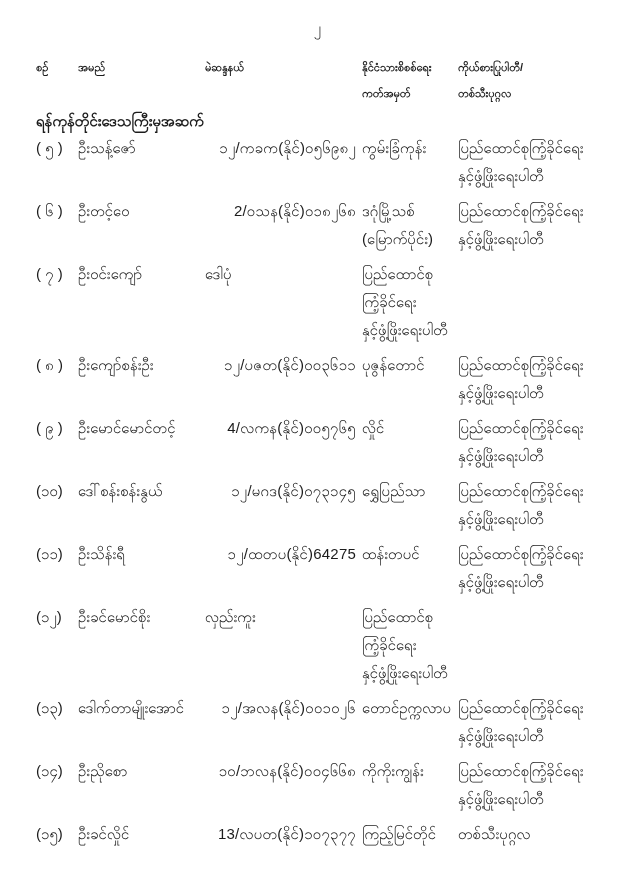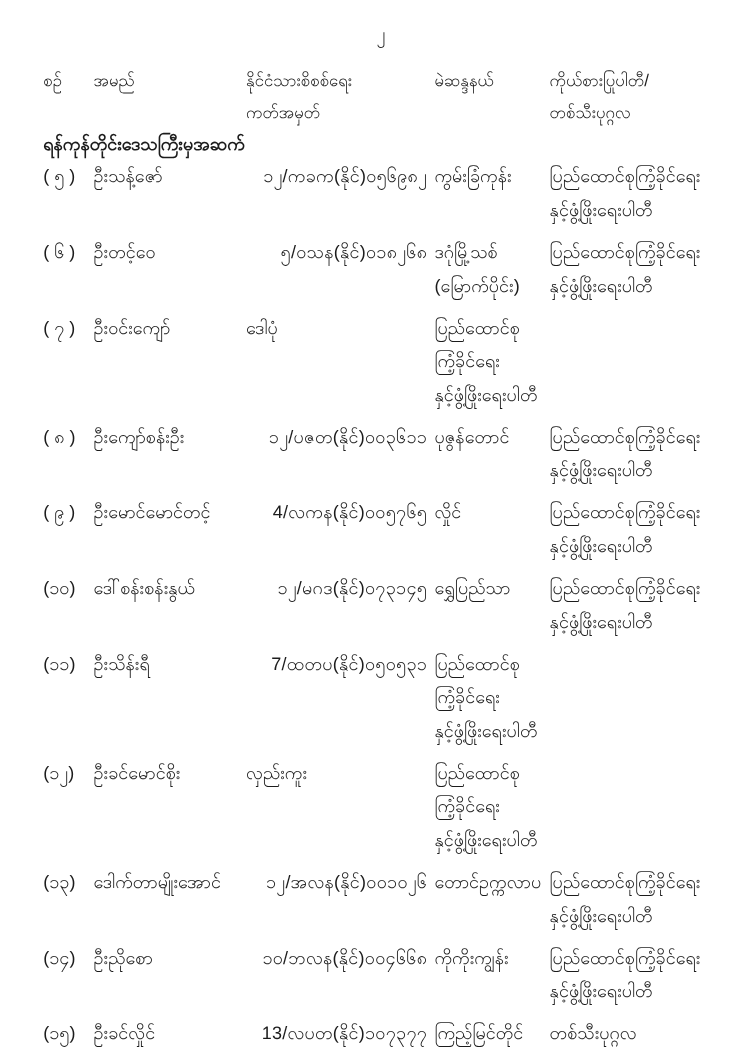--- a/index.html
+++ b/index.html
@@ -23,22 +23,22 @@
     margin-bottom: 14px;
     letter-spacing: 1px;
   }
   .grid-row {
     display: grid;
     grid-template-columns: 42px 127px 157px 96px 1fr;
     column-gap: 0;
     align-items: start;
   }
   .header-row {
-    font-weight: normal;
-    font-size: 14px;
+    font-weight: bold;
+    font-size: 11px;
     line-height: 26px;
     margin-bottom: 2px;
   }
   .section-title {
     font-weight: bold;
     font-size: 15px;
     line-height: 26px;
     margin-bottom: 0;
   }
   .data-row {
@@ -59,42 +59,42 @@
 </head>
 <body>
 
 <div class="page">
 
   <div class="page-number">၂</div>
 
   <div class="grid-row header-row">
     <div class="cell">စဉ်</div>
     <div class="cell">အမည်</div>
+    <div class="cell">မဲဆန္ဒနယ်</div>
     <div class="cell">နိုင်ငံသားစိစစ်ရေး
 ကတ်အမှတ်</div>
-    <div class="cell">မဲဆန္ဒနယ်</div>
     <div class="cell">ကိုယ်စားပြုပါတီ/
 တစ်သီးပုဂ္ဂလ</div>
   </div>
 
   <div class="section-title">ရန်ကုန်တိုင်းဒေသကြီးမှအဆက်</div>
 
   <div class="grid-row data-row">
     <div class="cell">( ၅ )</div>
     <div class="cell">ဦးသန့်ဇော်</div>
     <div class="cell nrc">၁၂/ကခက(နိုင်)၀၅၆၉၈၂</div>
     <div class="cell">ကွမ်းခြံကုန်း</div>
     <div class="cell">ပြည်ထောင်စုကြံ့ခိုင်ရေး
 နှင့်ဖွံ့ဖြိုးရေးပါတီ</div>
   </div>
 
   <div class="grid-row data-row">
     <div class="cell">( ၆ )</div>
     <div class="cell">ဦးတင့်ဝေ</div>
-    <div class="cell nrc">၅/ဝသန(နိုင်)၀၁၈၂၆၈</div>
+    <div class="cell nrc">2/ဝသန(နိုင်)၀၁၈၂၆၈</div>
     <div class="cell">ဒဂုံမြို့သစ်
 (မြောက်ပိုင်း)</div>
     <div class="cell">ပြည်ထောင်စုကြံ့ခိုင်ရေး
 နှင့်ဖွံ့ဖြိုးရေးပါတီ</div>
   </div>
 
   <div class="grid-row data-row">
     <div class="cell">( ၇ )</div>
     <div class="cell">ဦးဝင်းကျော်</div>
     <div class="cell">ဒေါပုံ</div>
@@ -125,21 +125,22 @@
     <div class="cell">ဒေါ်စန်းစန်းနွယ်</div>
     <div class="cell nrc">၁၂/မဂဒ(နိုင်)၀၇၃၁၄၅</div>
     <div class="cell">ရွှေပြည်သာ</div>
     <div class="cell">ပြည်ထောင်စုကြံ့ခိုင်ရေး
 နှင့်ဖွံ့ဖြိုးရေးပါတီ</div>
   </div>
 
   <div class="grid-row data-row">
     <div class="cell">(၁၁)</div>
     <div class="cell">ဦးသိန်းရီ</div>
-    <div class="cell nrc">7/ထတပ(နိုင်)၀၅၀၅၃၁</div>
+    <div class="cell nrc">၁၂/ထတပ(နိုင်)64275</div>
+    <div class="cell">ထန်းတပင်</div>
     <div class="cell">ပြည်ထောင်စုကြံ့ခိုင်ရေး
 နှင့်ဖွံ့ဖြိုးရေးပါတီ</div>
   </div>
 
   <div class="grid-row data-row">
     <div class="cell">(၁၂)</div>
     <div class="cell">ဦးခင်မောင်စိုး</div>
     <div class="cell">လှည်းကူး</div>
     <div class="cell">ပြည်ထောင်စုကြံ့ခိုင်ရေး
 နှင့်ဖွံ့ဖြိုးရေးပါတီ</div>

